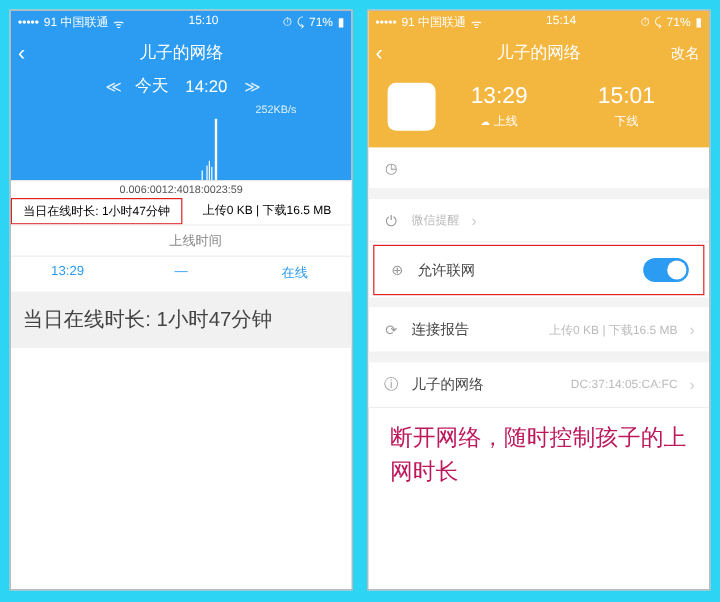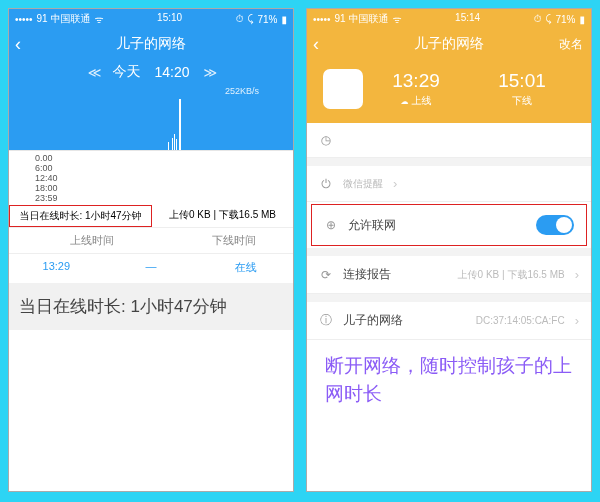--- a/index.html
+++ b/index.html
@@ -8,24 +8,24 @@
   
   .blue-area { background: #2b9cf2; color: #fff; }
   .statusbar { display: flex; justify-content: space-between; font-size: 10px; padding: 3px 6px; }
   .sb-group { display: flex; align-items: center; gap: 4px; }
   .navbar { display: flex; align-items: center; justify-content: center; position: relative; height: 30px; }
   .chev { position: absolute; left: 6px; font-size: 18px; }
   .navtitle { font-size: 14px; }
   .nav-right { position: absolute; right: 8px; font-size: 12px; }
   .datebar { display: flex; align-items: center; justify-content: center; gap: 14px; font-size: 14px; padding: 4px 0 2px; }
   .datebar .arr { color: rgba(255,255,255,.85); font-size: 13px; letter-spacing: -3px; }
-  .speed { font-size: 9px; text-align: right; padding-right: 34px; margin-top: 3px; color: rgba(255,255,255,.85); }
+  .speed { font-size: 9px; text-align: right; padding-right: 46px; margin-top: 3px; color: rgba(255,255,255,.85); }
   .chart { position: relative; height: 54px; }
   .spike { position: absolute; bottom: 0; width: 1px; background: #fff; }
-  .xaxis { display: flex; justify-content: center; font-size: 9px; color: #555; padding: 2px 26px; border-top: 1px solid #e6e6e6; background: #fff; flex-direction: column; }
+  .xaxis { display: flex; justify-content: center; font-size: 9px; color: #555; padding: 2px 14px; border-top: 1px solid #e6e6e6; background: #fff; }
   .summary { display: flex; font-size: 10px; }
   .summary > div { flex: 1; padding: 3px 6px; text-align: center; }
   #left-sum-a { border: 1px solid #d22; }
   .tabhdr { display: flex; border-top: 1px solid #eee; border-bottom: 1px solid #eee; color: #888; font-size: 11px; }
   .tabhdr > div { flex: 1; text-align: center; padding: 5px 0; margin-left: 24px; }
   .tabvals { display: flex; color: #2b9cf2; font-size: 11px; }
   .tabvals > div { flex: 1; text-align: center; padding: 6px 0; }
   .bigmsg { background: #f1f1f1; color: #444; font-size: 17px; padding: 12px 10px; margin-top: 2px; }
   
   .gold-area { background: #f3b63e; color: #fff; }
@@ -39,21 +39,21 @@
   .list { background: #fff; color: #444; }
   .row { display: flex; align-items: center; padding: 10px 12px; font-size: 12px; border-bottom: 1px solid #eee; gap: 10px; position: relative; }
   .row .lic { width: 14px; text-align: center; color: #999; }
   .row .rl { flex: 1; }
   .row .rv { color: #bbb; font-size: 10px; }
   .row .chv { color: #ccc; font-size: 13px; }
   .hl-row-wrap { border: 1px solid #d22; margin: 2px 4px; }
   .toggle { width: 38px; height: 20px; background: #2b9cf2; border-radius: 20px; position: relative; }
   .toggle::after { content: ""; position: absolute; right: 2px; top: 2px; width: 16px; height: 16px; background: #fff; border-radius: 50%; }
   .gap { background: #f3f3f3; height: 8px; }
-  .redtxt { color: #8b5cf6; font-size: 19px; padding: 12px 18px; line-height: 1.45; }
+  .redtxt { color: #be185d; font-size: 19px; padding: 12px 18px; line-height: 1.45; }
 </style>
 </head>
 <body>
 
 <div class="phone">
   <div class="blue-area">
     <div class="statusbar">
       <span class="sb-group">
           <span>•••••</span>
           <span>91 中国联通</span>
@@ -92,21 +92,20 @@
     <span>12:40</span>
     <span>18:00</span>
     <span>23:59</span>
   </div>
   <div class="summary">
     <div id="left-sum-a">当日在线时长: 1小时47分钟</div>
     <div>上传0 KB | 下载16.5 MB</div>
   </div>
   <div class="tabhdr">
     <div>上线时间</div>
-    <div>下线时间</div>
   </div>
   <div class="tabvals">
     <div>13:29</div>
     <div>—</div>
     <div>在线</div>
   </div>
   <div class="bigmsg">当日在线时长: 1小时47分钟</div>
 </div>
 
 <div class="phone">

